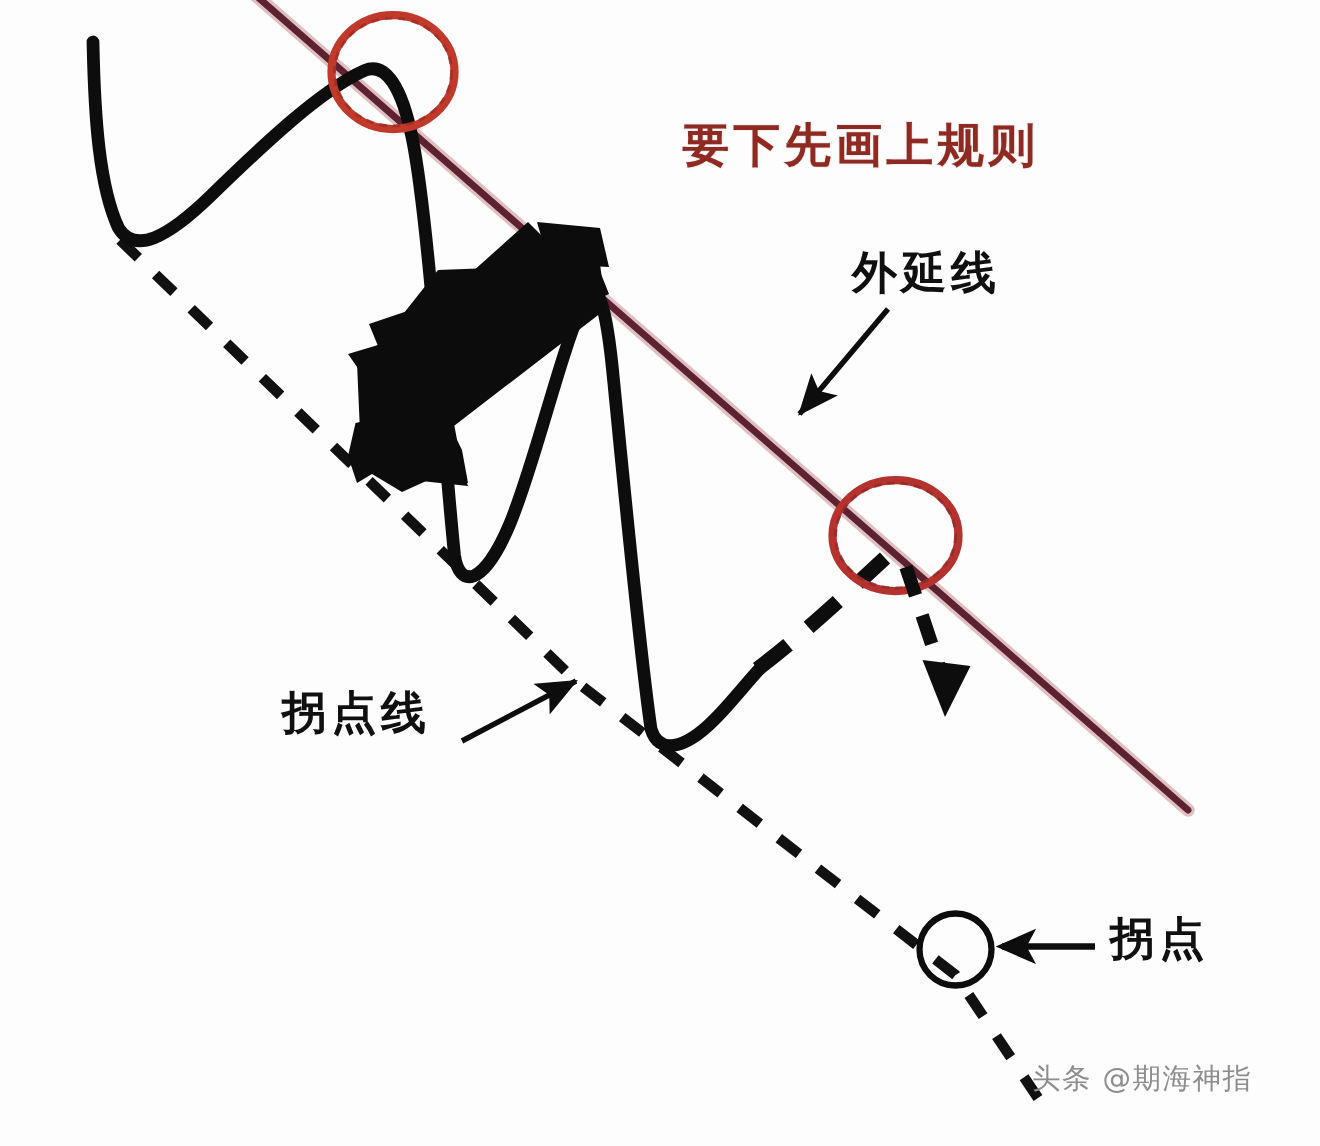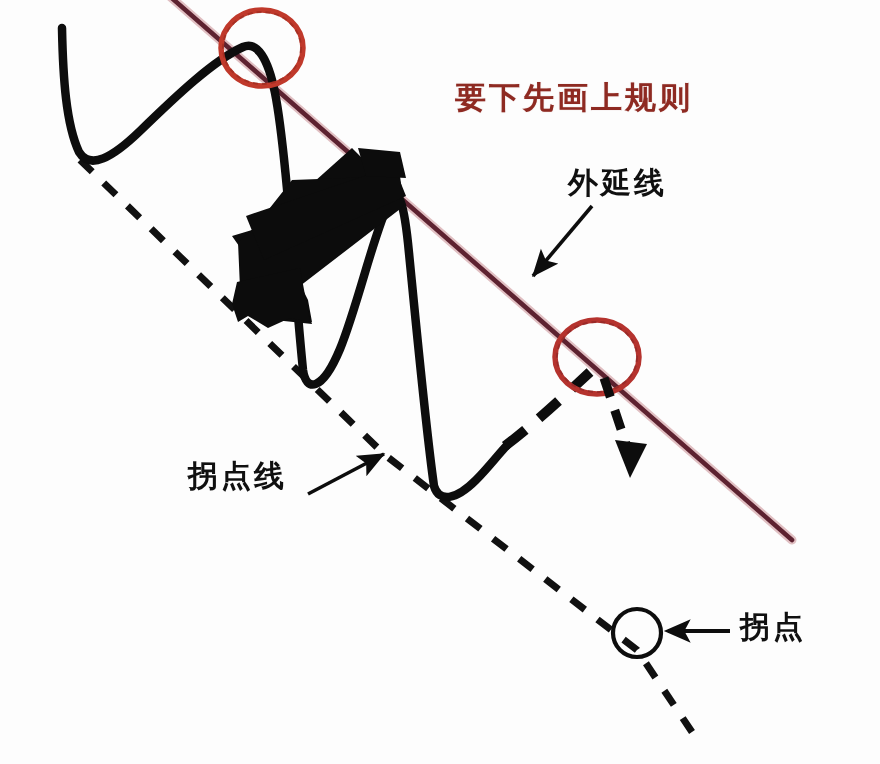--- a/index.html
+++ b/index.html
@@ -168,14 +168,15 @@
   </svg>
 
   <div class="lbl" id="title-label">要下先画上规则</div>
 
   <div class="lbl" id="extension-line-label">外延线</div>
 
   <div class="lbl" id="inflection-line-label">拐点线</div>
 
   <div class="lbl" id="inflection-point-label">拐点</div>
 
+  <div id="watermark">头条 @期海神指</div>
 
 </div>
 
 </body></html>

